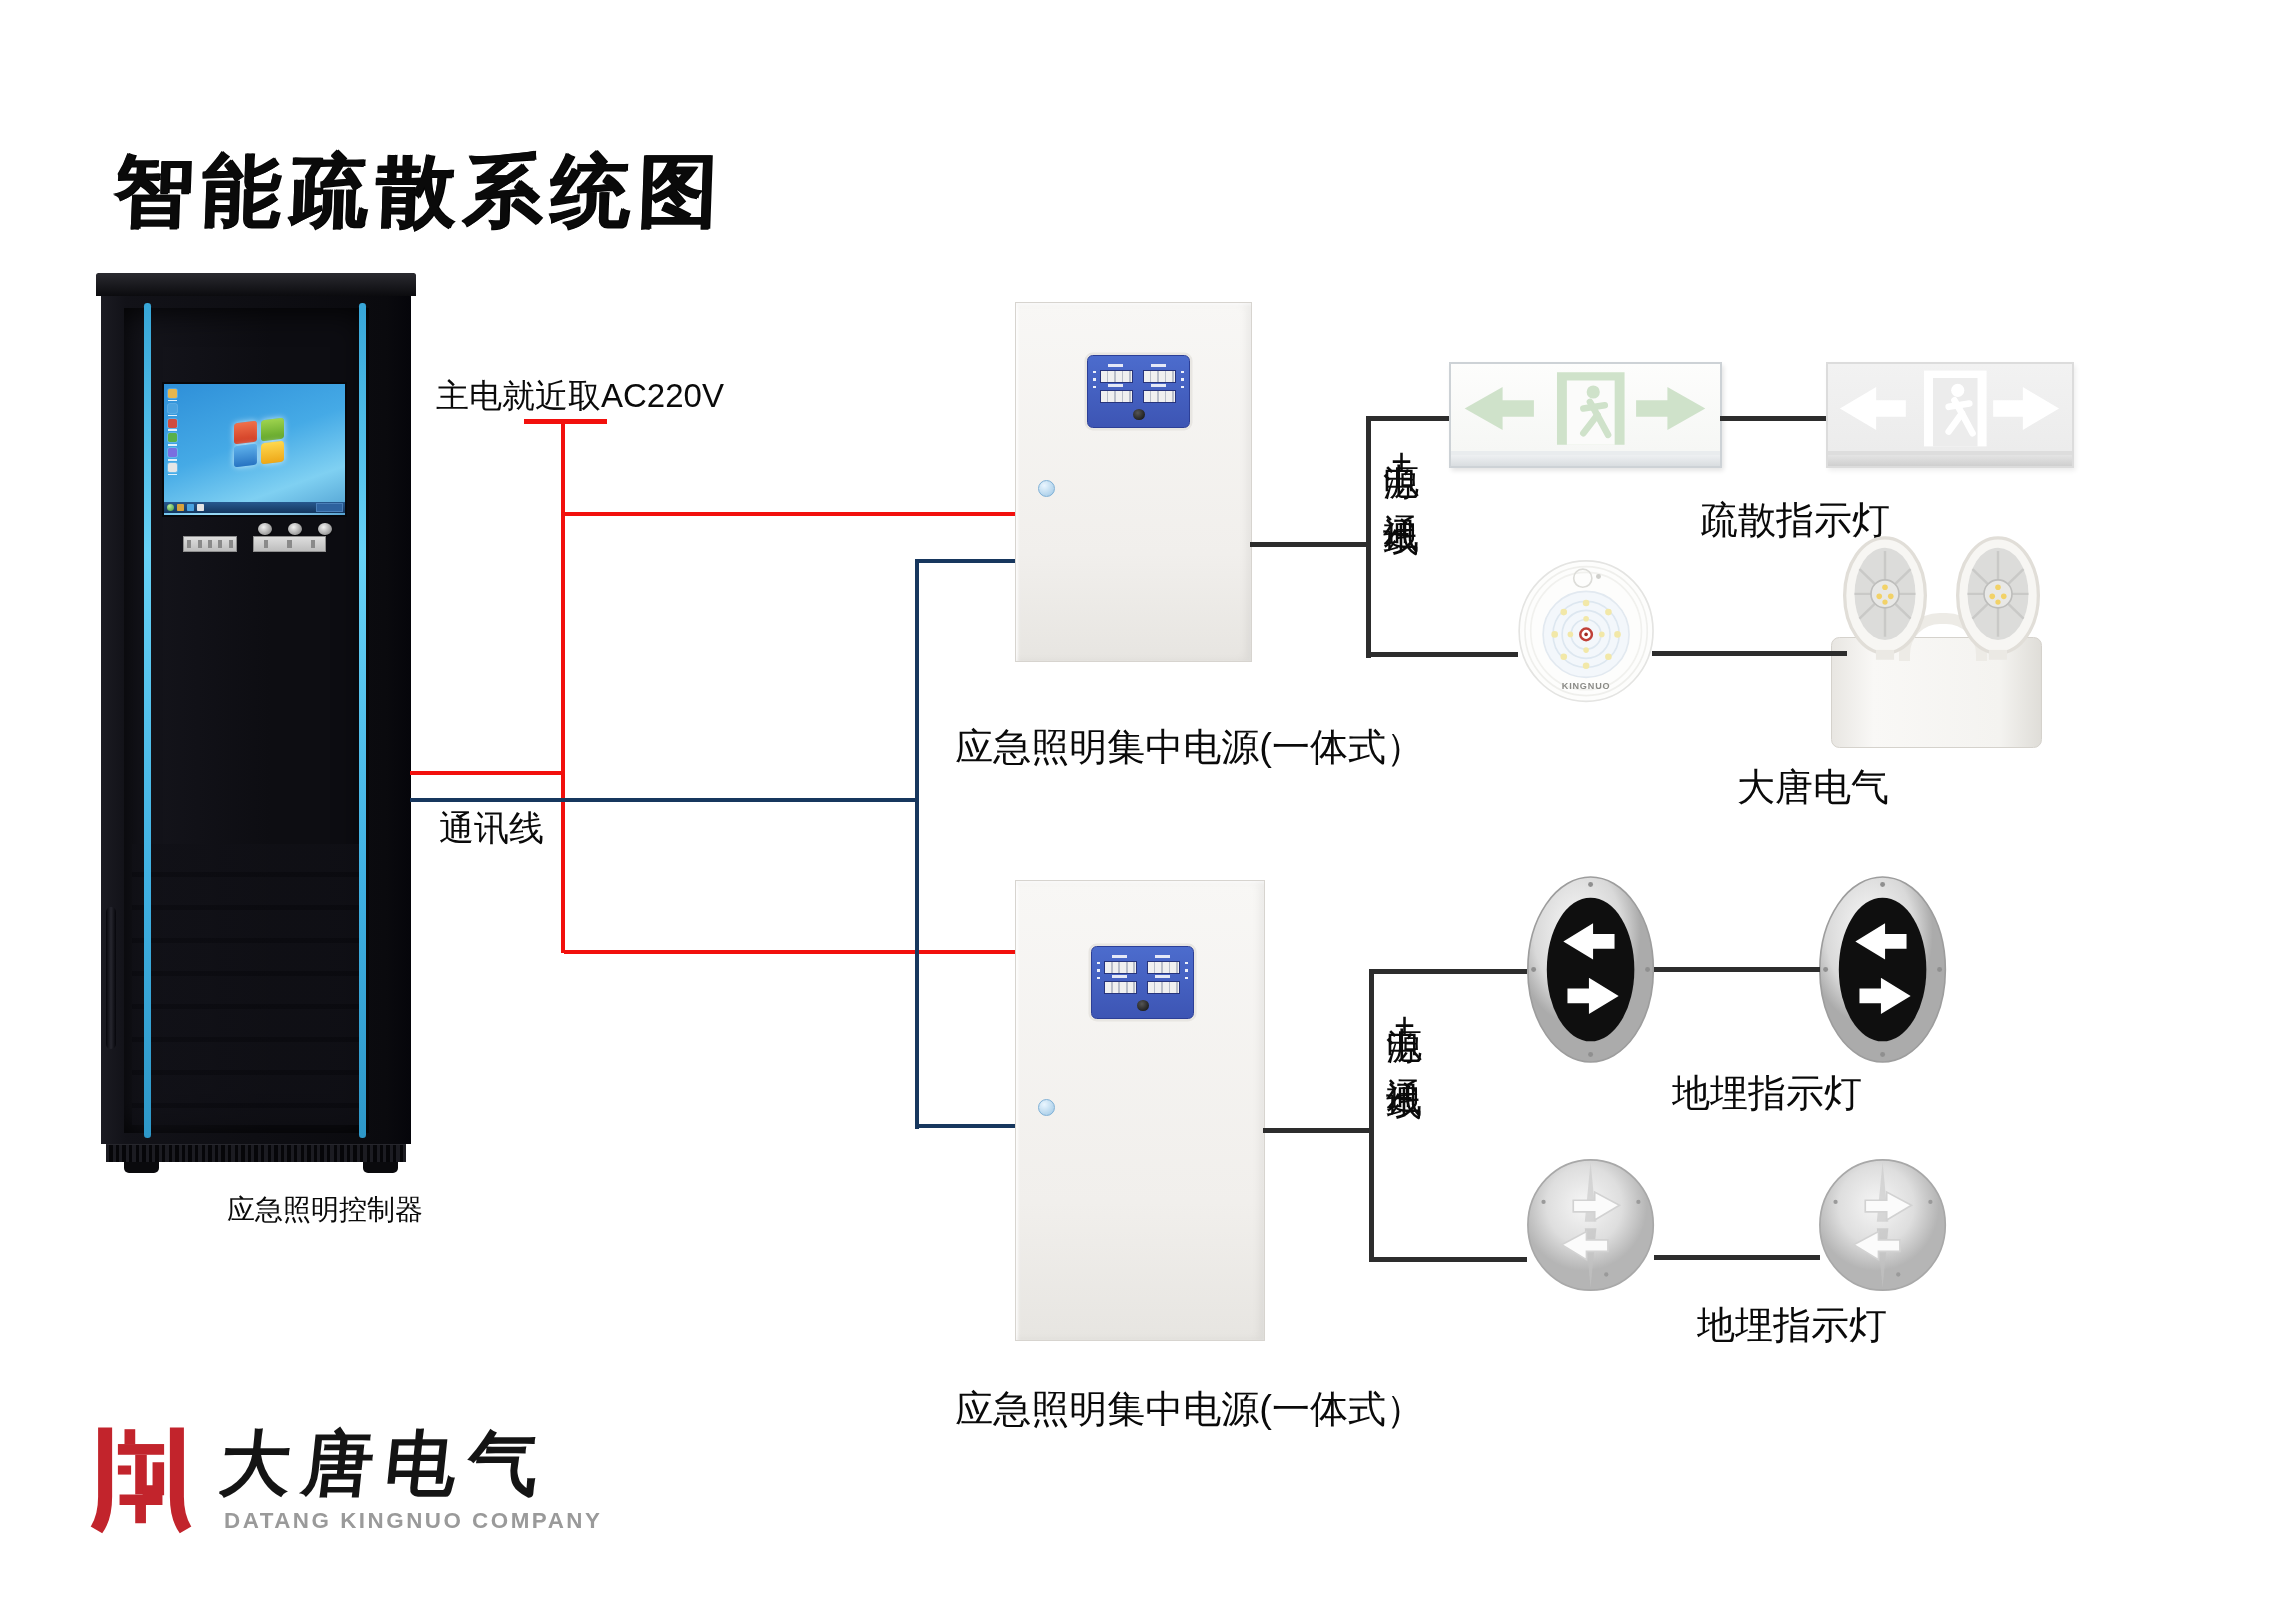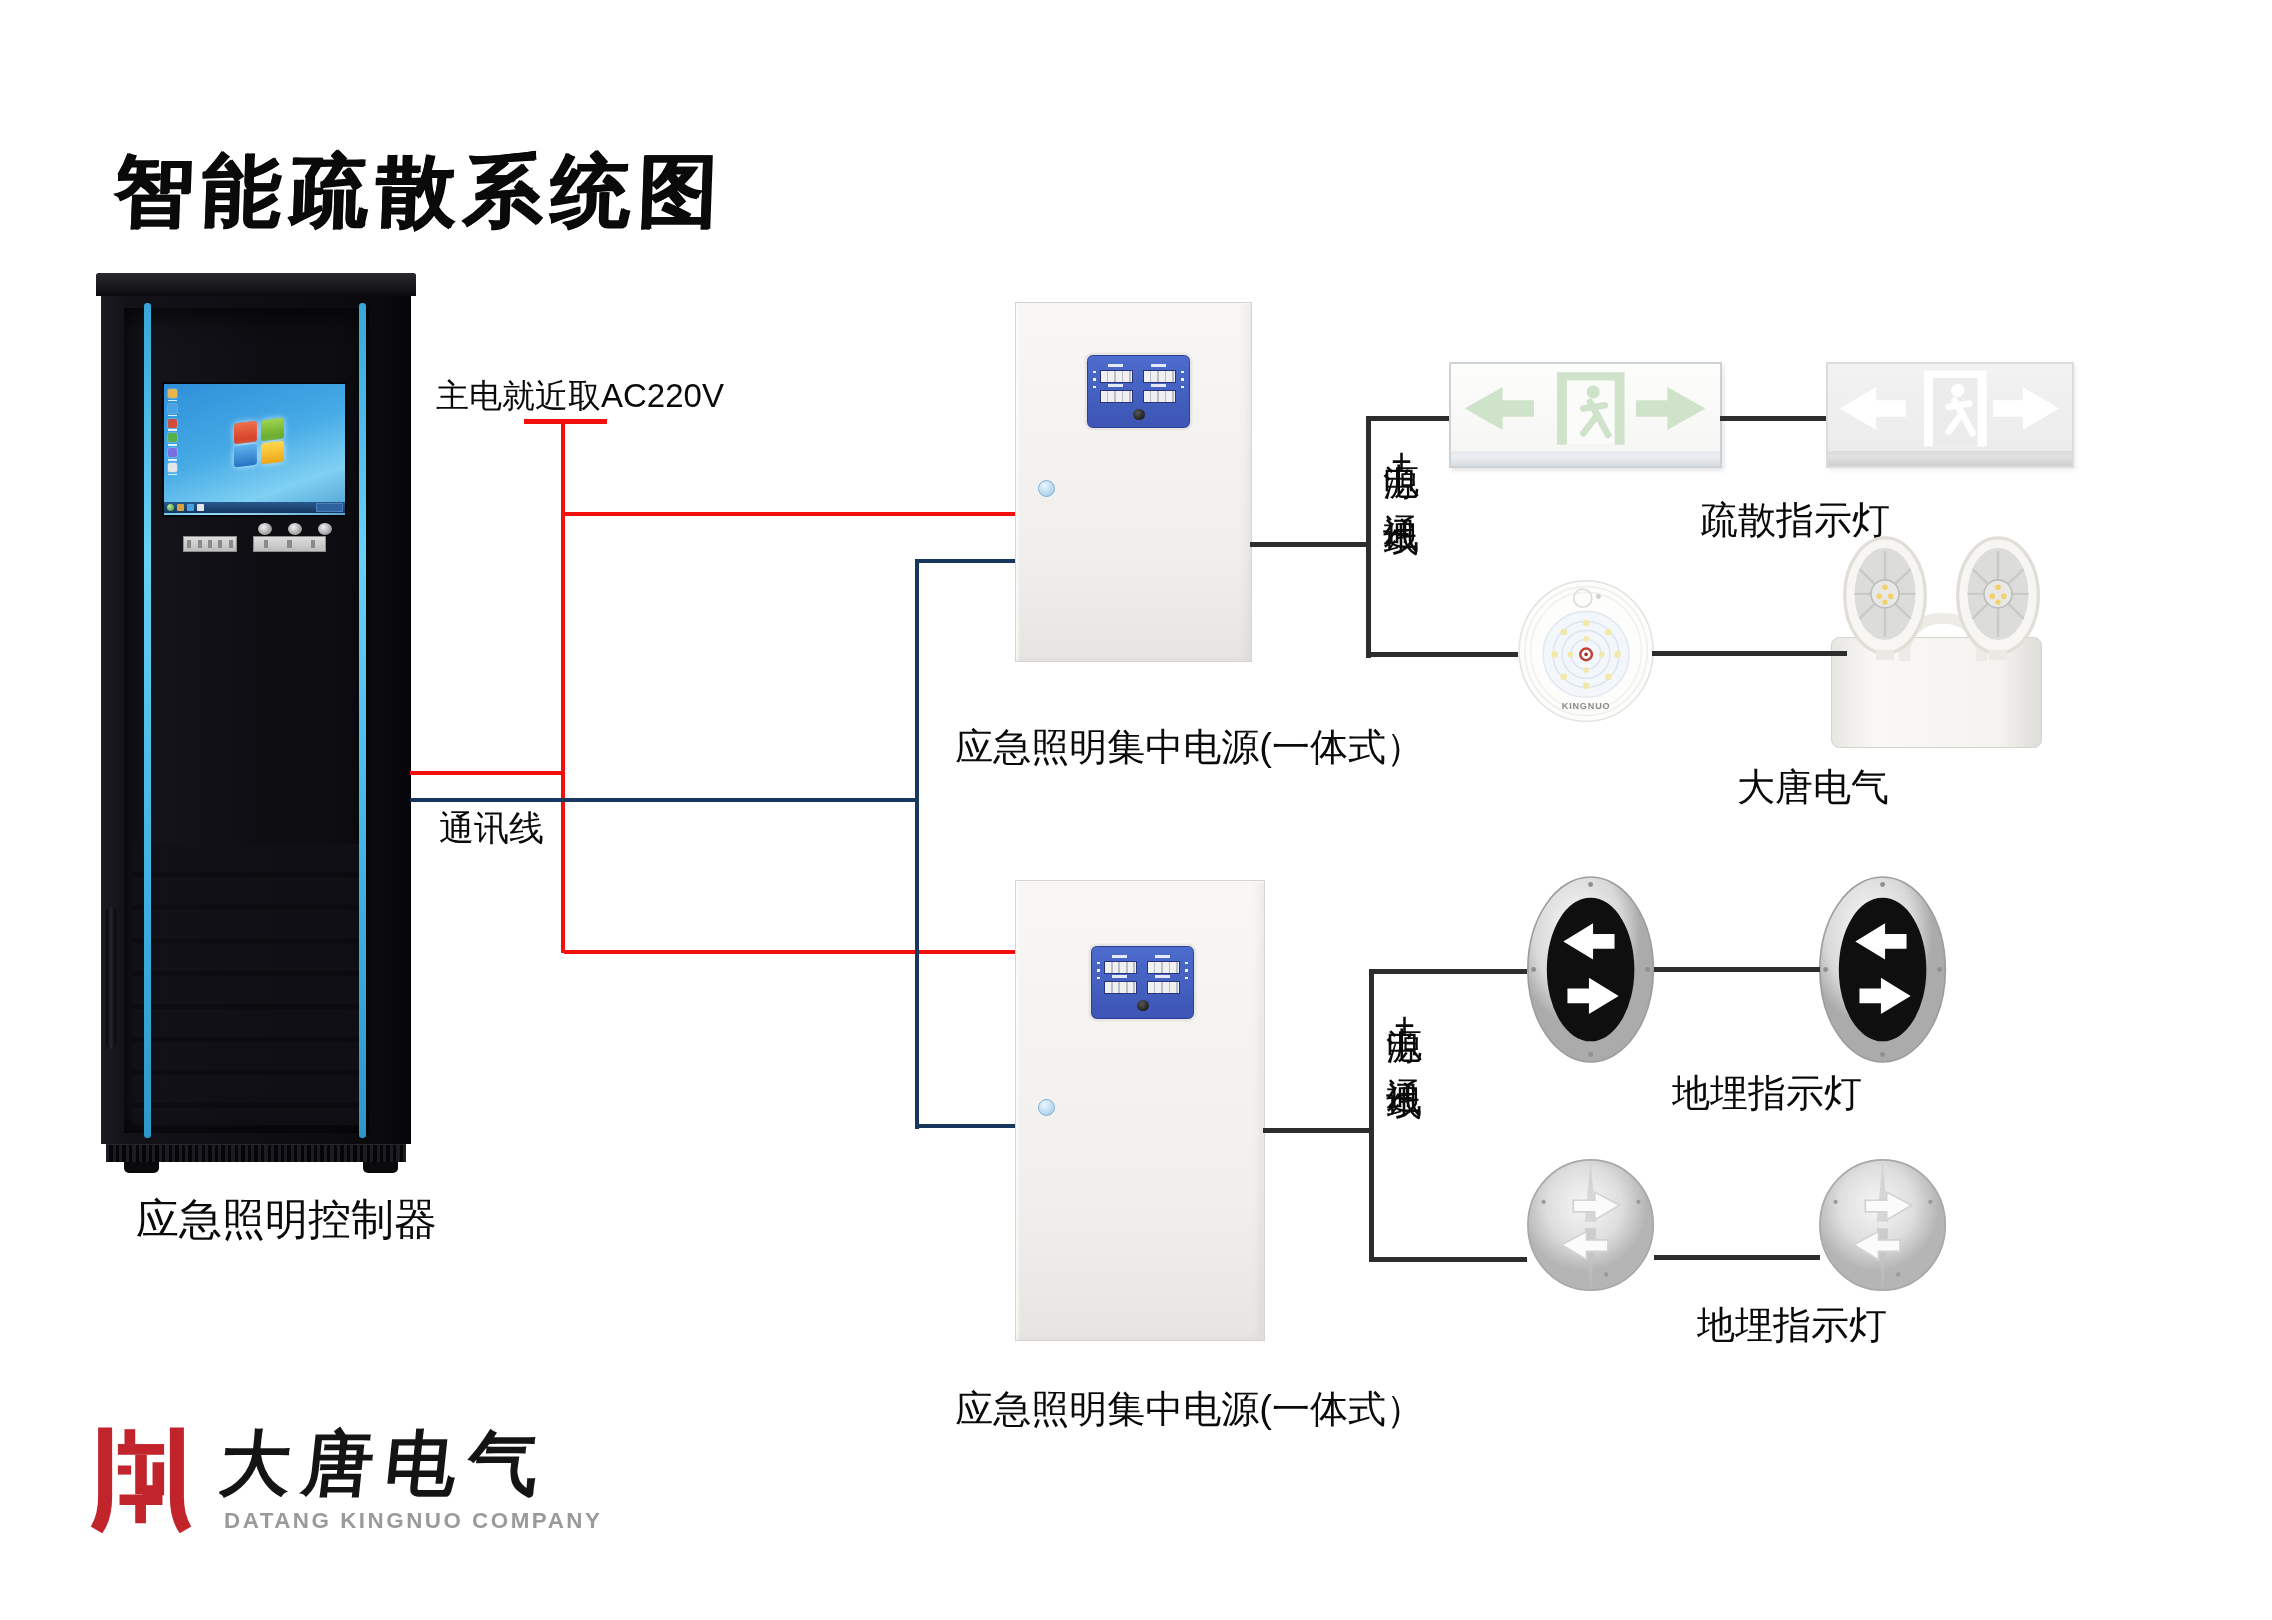--- a/index.html
+++ b/index.html
@@ -66,21 +66,21 @@
   .bus{writing-mode:vertical-rl;text-orientation:upright;font-size:36px;letter-spacing:3.3px;color:#0a0a0a;}
 
   
   .sign{box-sizing:border-box;}
   .sign1{left:1449px;top:362px;width:273px;height:106px;border:2.5px solid #cdd2d6;
          background:linear-gradient(#fdfdfc,#f6f7f5 85%,#e9ecee 85%);box-shadow:1.7px 2.5px 5px rgba(0,0,0,.12);}
   .sign2{left:1826px;top:362px;width:248px;height:106px;border:2.5px solid #dcdcdc;
          background:linear-gradient(#f2f2f2,#ececec 85%,#dddddd 85%);box-shadow:1.7px 2.5px 5px rgba(0,0,0,.08);}
 
   
-  .round-lamp{left:1518px;top:580px;width:137px;height:143px;}
+  .round-lamp{left:1518px;top:560px;width:137px;height:143px;}
   .twin-body{left:1831px;top:637px;width:209px;height:109px;border-radius:8.3px;
              background:linear-gradient(90deg,#e8e6e2,#f9f8f6 20%,#f4f3f0 80%,#dfddd8);border:0.8px solid #d5d2cc;}
   .twin-handle{left:1899px;top:613px;width:88px;height:48px;border:11.6px solid #edebe6;border-bottom:none;border-radius:41px 41px 0 0;box-sizing:border-box;}
   .head{top:536px;width:84px;height:124px;}
 
   .glight{width:128px;}
 
   
   .logo-cn{left:220px;top:1417px;font-size:71px;font-weight:900;letter-spacing:11.6px;color:#141414;transform:skewX(-6deg);}
   .logo-en{left:224px;top:1508px;font-size:22.4px;letter-spacing:2.5px;color:#9a9a9a;font-weight:600;}
@@ -136,21 +136,21 @@
   <div class="abs ctl-strip" style="left:253px;width:71px">
     <div class="tick"></div>
       <div class="tick"></div>
       <div class="tick"></div>
   </div>
 
   <div class="abs cab-handle"></div>
   <div class="abs cab-vent"></div>
   <div class="abs cab-foot" style="left:124px"></div>
   <div class="abs cab-foot" style="left:363px"></div>
-  <div class="abs lbl lbl-c" style="left:112px;top:1191px;width:325px;font-size:43px">应急照明控制器</div>
+  <div class="abs lbl lbl-c" style="left:98px;top:1191px;width:325px;font-size:28px">应急照明控制器</div>
 </div>
 
 <div class="wire red" style="left:524px;top:419px;width:83px;height:5px"></div>
 <div class="wire red" style="left:561px;top:421px;width:4.1px;height:532px"></div>
 <div class="wire red" style="left:564px;top:512px;width:451px;height:4.1px"></div>
 <div class="wire red" style="left:410px;top:771px;width:154px;height:4.1px"></div>
 <div class="wire red" style="left:564px;top:950px;width:452px;height:4.1px"></div>
 <div class="abs lbl" style="left:436px;top:374px;font-size:33px">主电就近取AC220V</div>
 
 <div class="wire blue" style="left:410px;top:798px;width:509px;height:4.1px"></div>

